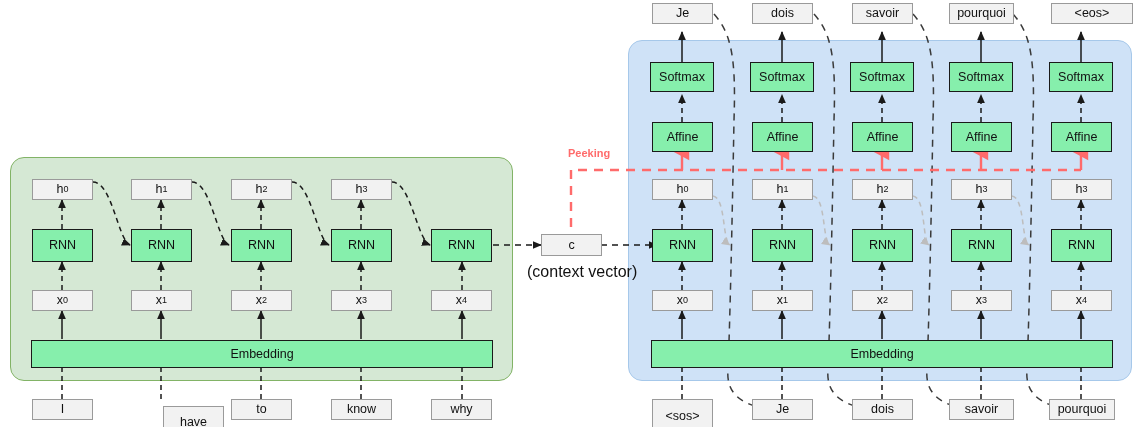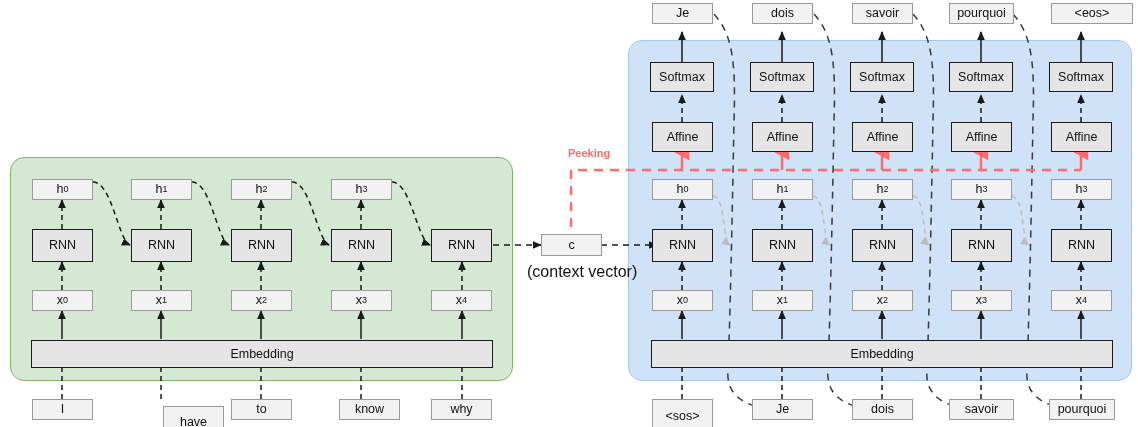--- a/index.html
+++ b/index.html
@@ -8,21 +8,21 @@
   #stage{position:relative;width:1138px;height:427px;}
   svg#wires{position:absolute;left:0;top:0;width:1138px;height:427px;pointer-events:none;}
 
   .panel{position:absolute;border-radius:14px;box-sizing:border-box;}
   .panel.enc{background:#d5e8d4;border:1px solid #82b366;}
   .panel.dec{background:#cfe2f7;border:1px solid #a6c8ea;}
 
   .box{position:absolute;box-sizing:border-box;display:flex;
        align-items:center;justify-content:center;
        font-size:12.5px;color:#111111;line-height:1;}
-  .box.white{background:#e5e5e5;border:1.6px solid #1a1a1a;}
+  .box.white{background:#86efac;border:1.6px solid #1a1a1a;}
   .box.grey{background:#f2f2f2;border:1px solid #9a9a9a;}
   .box.wide{font-size:12.5px;}
 
   .sub{position:absolute;font-size:16px;color:#111111;white-space:nowrap;}
   .peek-label{position:absolute;font-size:11px;font-weight:bold;color:#ff6b6b;white-space:nowrap;}
 
   sub{font-size:0.72em;vertical-align:-0.28em;}
 </style>
 </head>
 <body>
@@ -184,21 +184,21 @@
       <sub>2</sub>
     </div>
   <div class="box grey" style="left:331px;top:179px;width:61px;height:21px;">
       <span>h</span>
       <sub>3</sub>
     </div>
 
   <div class="box grey" style="left:32px;top:399px;width:61px;height:21px;">I</div>
   <div class="box grey" style="left:131px;top:406px;width:61px;height:33px;margin-left:32px;">have</div>
   <div class="box grey" style="left:231px;top:399px;width:61px;height:21px;text-align:center;">to</div>
-  <div class="box grey" style="left:331px;top:399px;width:61px;height:21px;margin-left:8px;">know</div>
+  <div class="box grey" style="left:331px;top:399px;width:61px;height:21px;">know</div>
   <div class="box grey" style="left:431px;top:399px;width:61px;height:21px;">why</div>
 
   <div class="box grey" style="left:541px;top:234px;width:61px;height:22px;">c</div>
   <div class="sub" style="left:527px;top:263px;">(context vector)</div>
 
   <div class="peek-label" style="left:568px;top:147px;">Peeking</div>
 
   <div class="box white wide" style="left:651px;top:340px;width:462px;height:28px;">Embedding</div>
 
   <div class="box white" style="left:652px;top:229px;width:61px;height:33px;">RNN</div>

